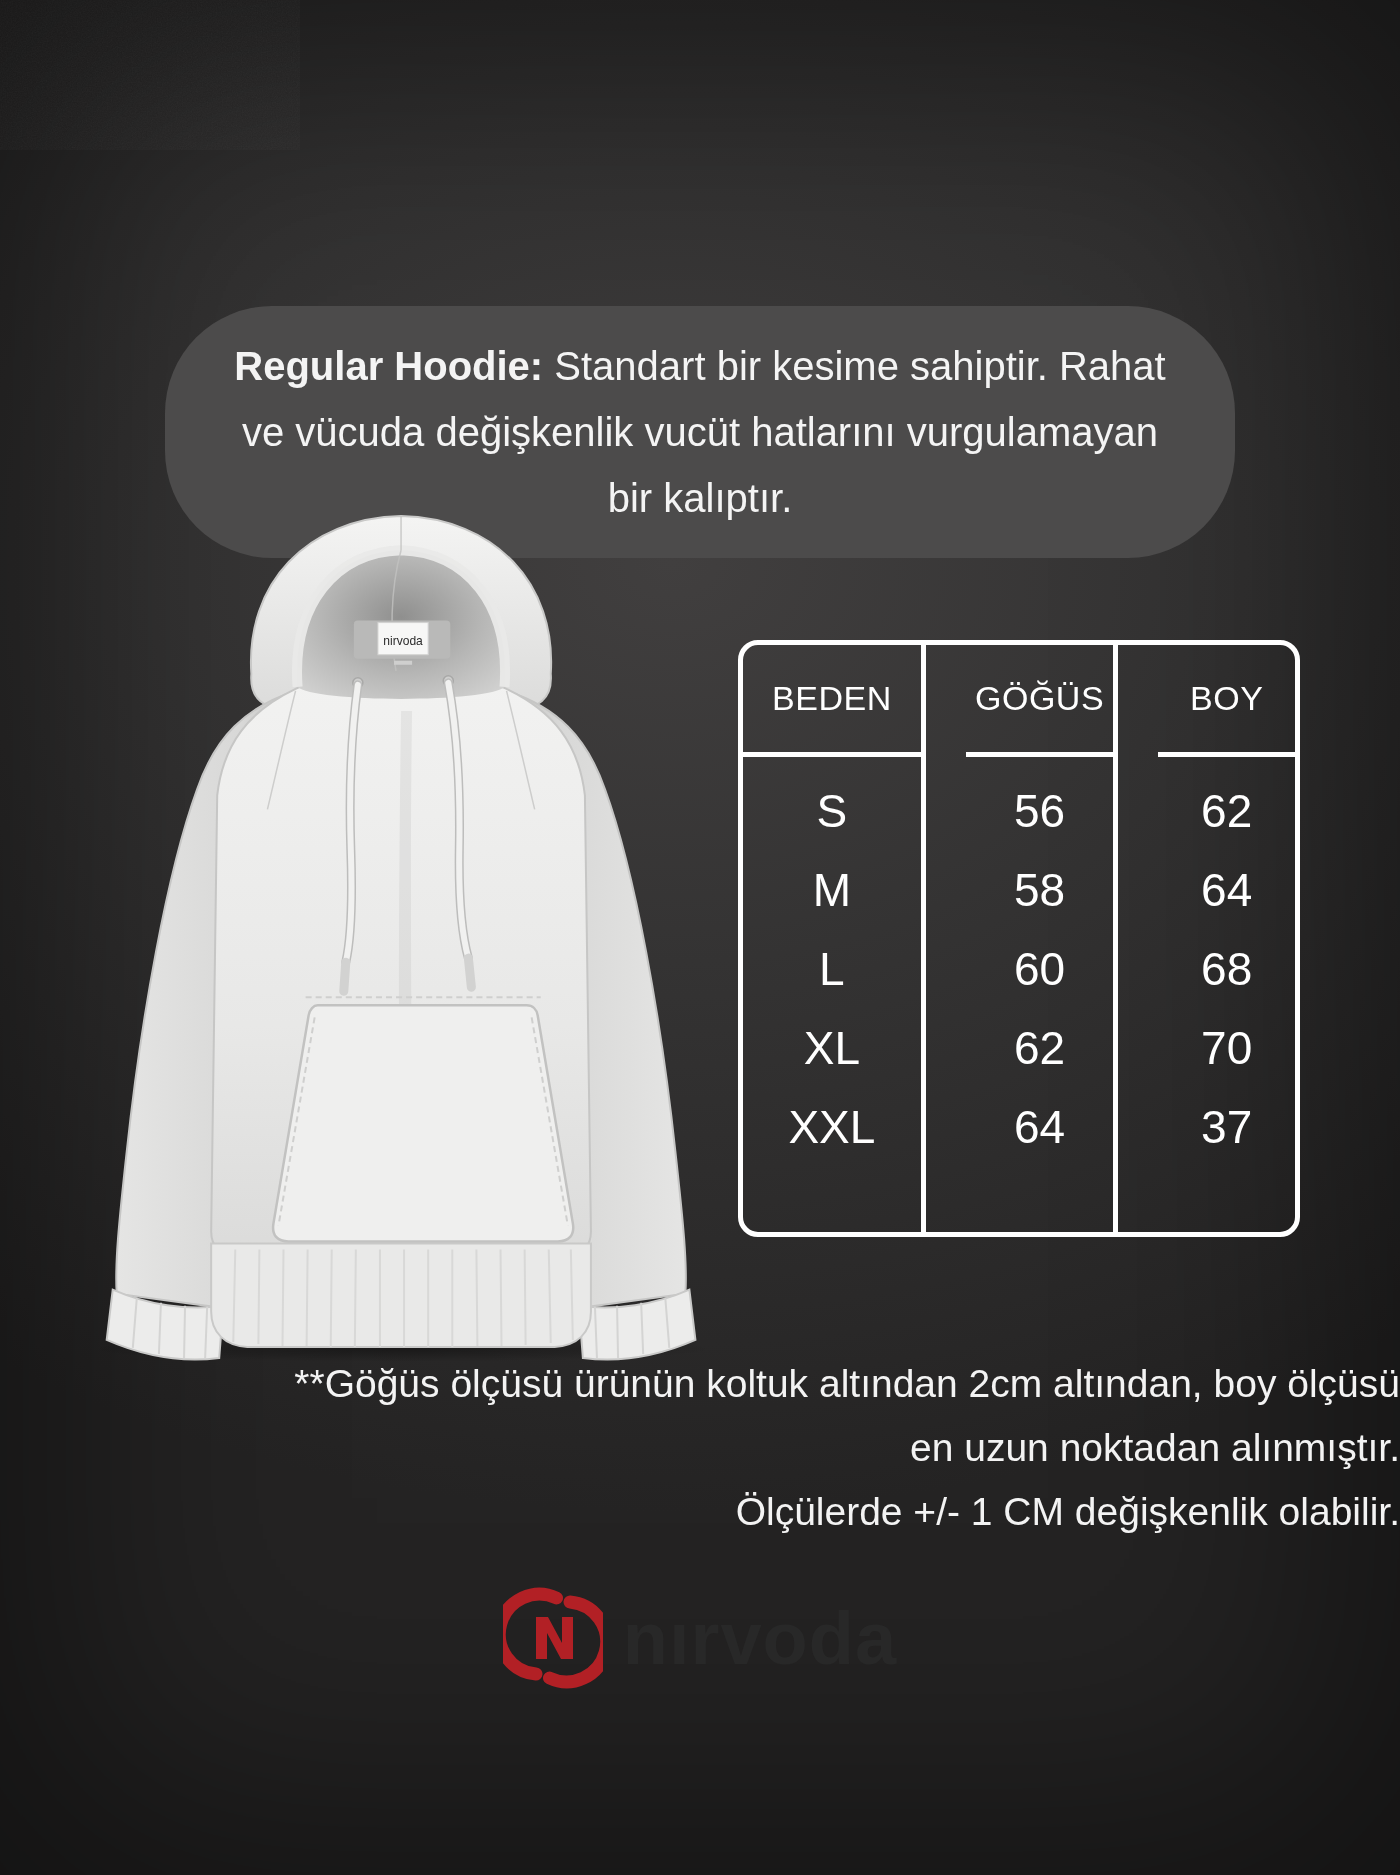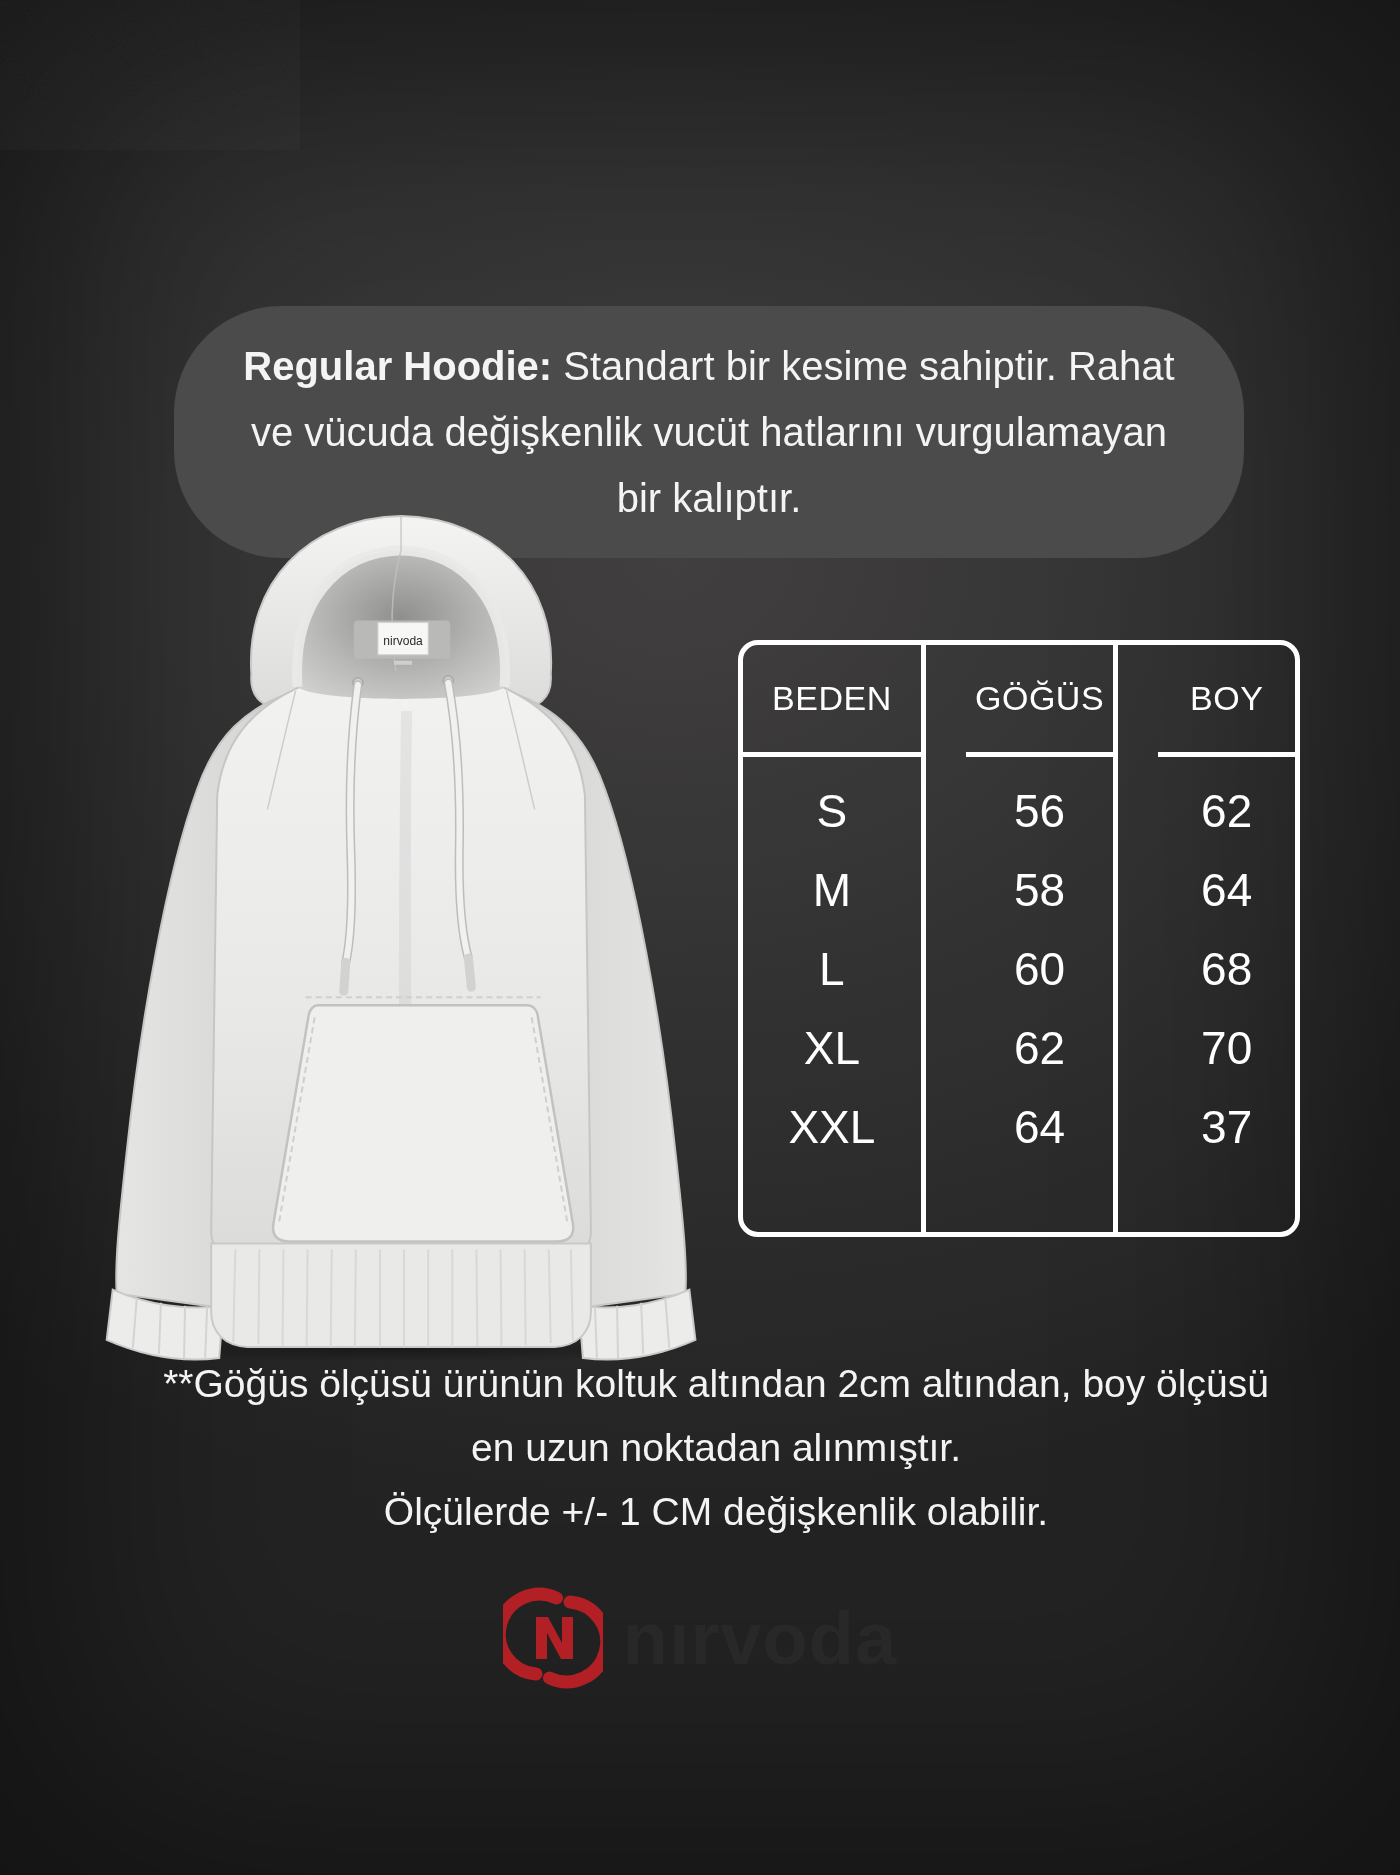--- a/index.html
+++ b/index.html
@@ -11,21 +11,21 @@
   }
   .noise{position:absolute;inset:0;opacity:.055;pointer-events:none;}
   .layer{position:absolute;}
 
   .page-title{
     left:0;right:0;top:140px;text-align:center;
     font-size:95px;font-weight:700;color:#fdfdfd;letter-spacing:1px;
   }
 
   .desc-pill{
-    left:174px;top:306px;width:1070px;height:252px;
+    left:165px;top:306px;width:1070px;height:252px;
     background:#4c4b4b;border-radius:107px;
     display:flex;align-items:center;justify-content:center;
   }
   .desc-text{
     text-align:center;color:#f4f4f4;font-size:40px;line-height:66px;margin:0;
   }
   .desc-text b{font-weight:700;}
 
   .hoodie-wrap{left:58px;top:498px;width:664px;height:864px;}
 
@@ -41,21 +41,21 @@
     display:flex;align-items:center;justify-content:center;
     font-size:34px;color:#ffffff;letter-spacing:.5px;
   }
   .st-body{flex:1;display:flex;flex-direction:column;padding-top:14px;}
   .st-cell{
     height:79px;flex:none;display:flex;align-items:center;justify-content:center;
     font-size:46px;color:#ffffff;
   }
 
   .footnote{
-    left:0;right:0;top:1352px;text-align:center;
+    left:0;right:0;top:1352px;text-align:right;
     font-size:39px;line-height:64px;color:#f3f3f3;padding-left:32px;
   }
 
   .brand{
     left:0;right:0;top:1586px;
     display:flex;align-items:center;justify-content:center;gap:20px;
   }
   .brand-name{font-size:74px;font-weight:700;color:#282828;letter-spacing:1px;}
 </style>
 </head>

